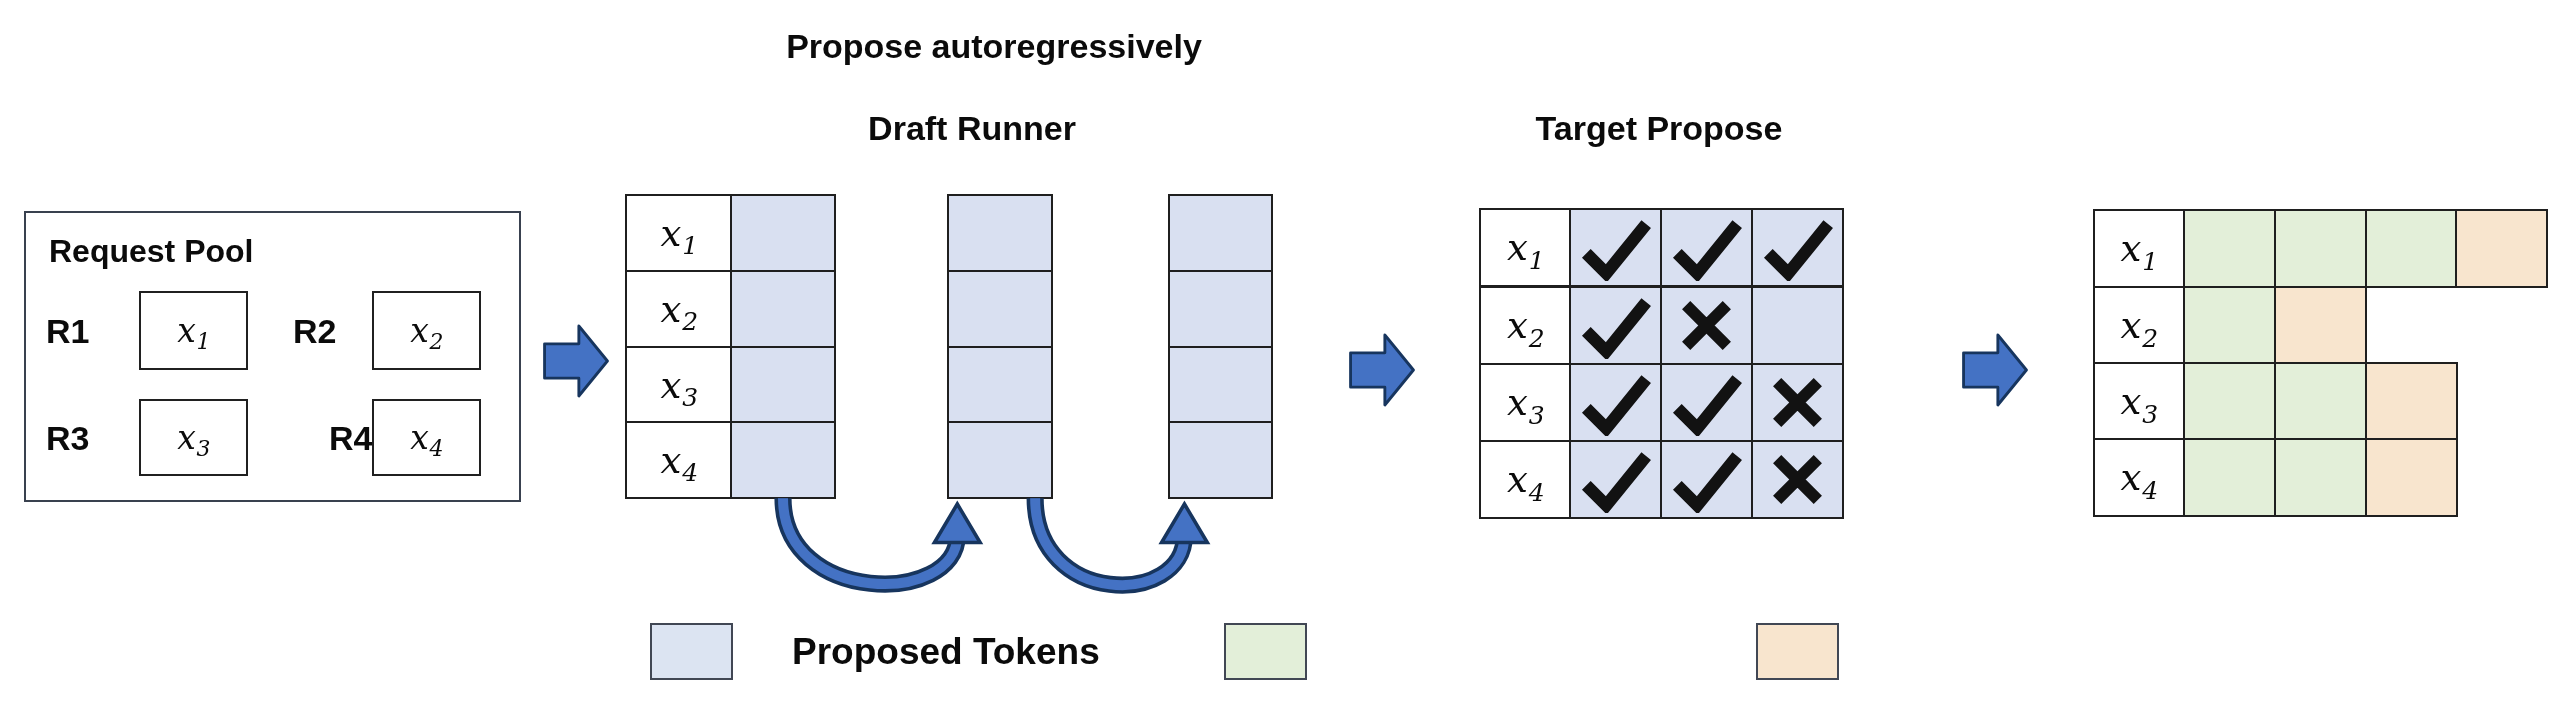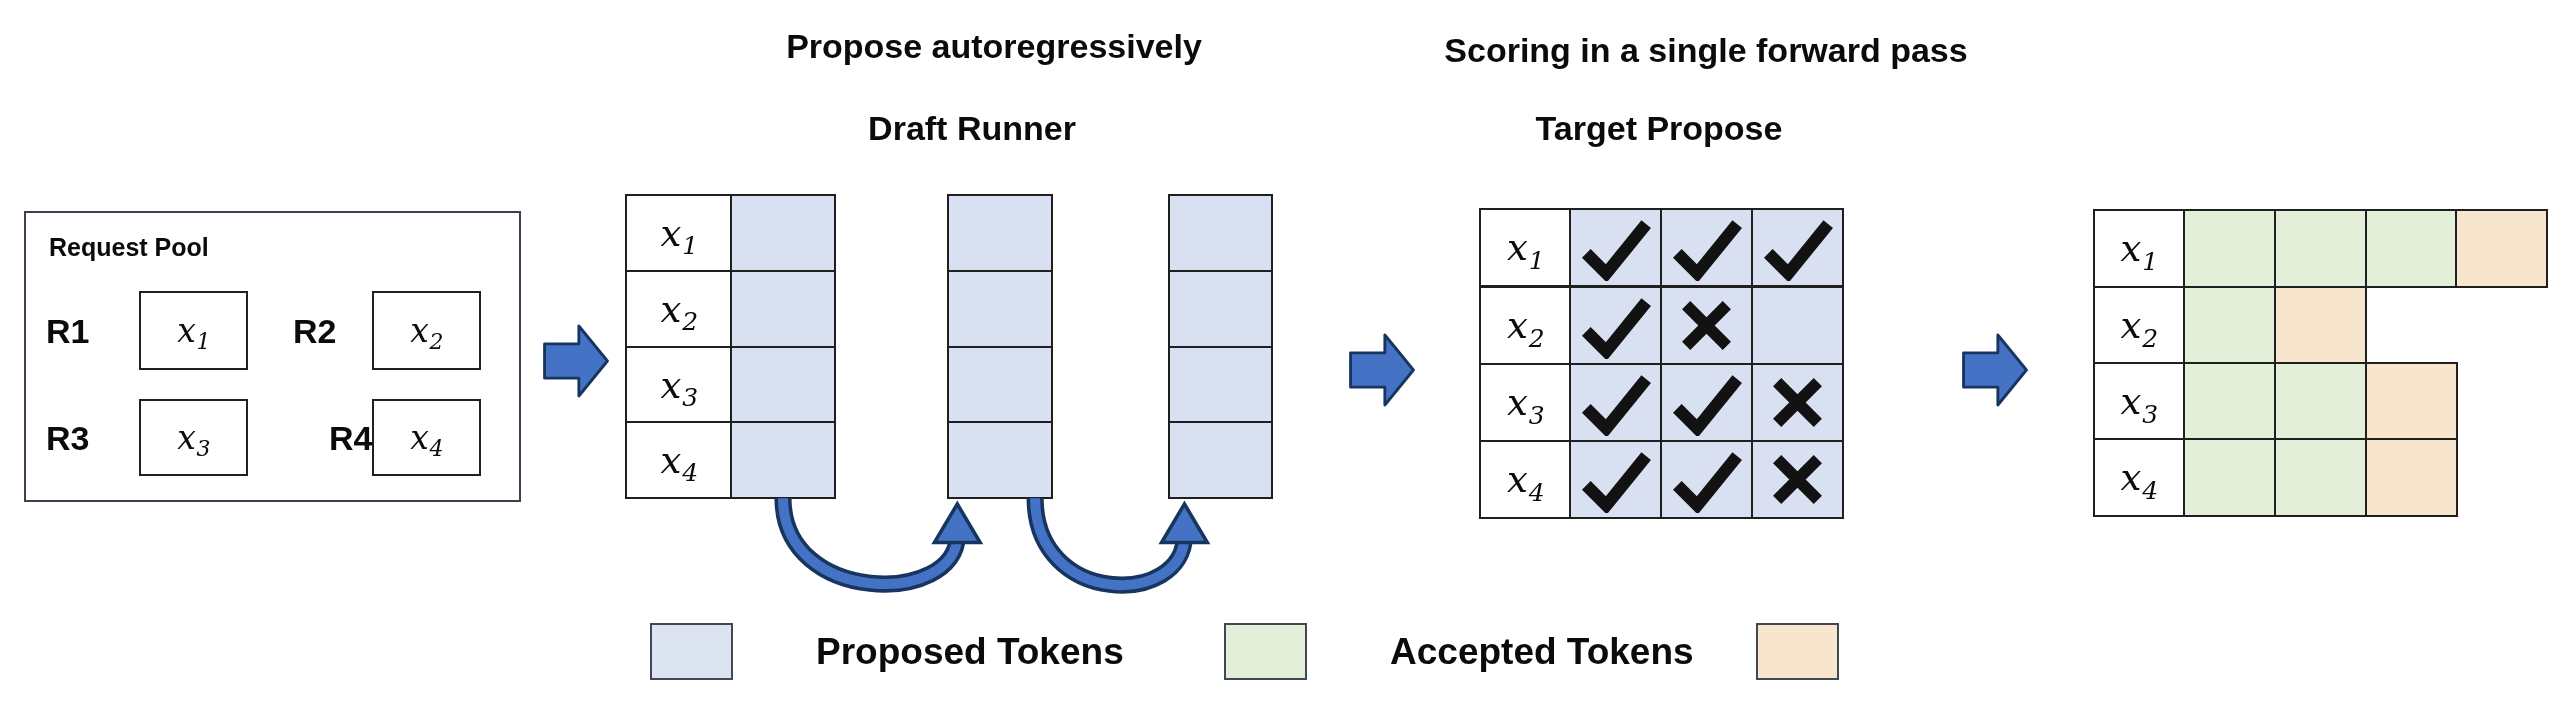--- a/index.html
+++ b/index.html
@@ -12,51 +12,50 @@
   #diagram{position:absolute;inset:0;}
   .heading{
     position:absolute;transform:translateX(-50%);
     font-size:34px;font-weight:600;white-space:nowrap;color:#0b0b0b;
   }
   
   .pool-box{
     position:absolute;left:24px;top:211px;width:497px;height:291px;
     box-sizing:border-box;border:2.9px solid #39414f;background:#ffffff;
   }
-  .pool-title{position:absolute;left:49px;top:233px;font-size:25px;font-weight:600;}
+  .pool-title{position:absolute;left:49px;top:233px;font-size:32px;font-weight:600;}
   .r-label{position:absolute;font-size:34px;font-weight:600;}
   .pool-token{
     position:absolute;box-sizing:border-box;border:2.1px solid #202020;background:#fff;
     display:flex;align-items:center;justify-content:center;
   }
   
   .tok i{font-family:"DejaVu Serif",serif;font-style:italic;font-weight:500;font-size:33px;}
   .tok sub{font-family:"DejaVu Serif",serif;font-style:italic;font-weight:500;font-size:22px;
     position:relative;top:7.1px;left:0.7px;vertical-align:baseline;line-height:0;}
   .tok-big i{font-size:37px;}
   .tok-big sub{font-size:25px;top:8.6px;}
   
   .cell{position:absolute;box-sizing:border-box;border:2.1px solid var(--cb,#1f1f1f);
         display:flex;align-items:center;justify-content:center;}
   .cell-label{background:#ffffff;}
   
-  .legend-item{position:absolute;top:623px;display:flex;align-items:center;gap:83px;}
+  .legend-item{position:absolute;top:623px;display:flex;align-items:center;gap:59px;}
   .swatch{display:inline-block;width:83px;height:57px;box-sizing:border-box;border:2.9px solid #414754;}
   .legend-label{font-size:37px;font-weight:600;white-space:nowrap;}
   svg{display:block;}
   .abs{position:absolute;}
 </style>
 </head>
 <body>
 
 <div id="diagram">
 
   <div class="heading" style="left:994px;top:27px;">Propose autoregressively</div>
   <div class="heading" style="left:972px;top:109px;">Draft Runner</div>
-  <div class="heading" style="left:1706px;top:31px;">Scoring in a single forward pass</div>
   <div class="heading" style="left:1659px;top:109px;">Target Propose</div>
 
   <div class="pool-box"></div>
   <div class="pool-title">Request Pool</div>
 
   <div class="r-label" style="left:46px;top:312px;">R1</div>
   <div class="pool-token" style="left:139px;top:291px;width:109px;height:79px;">
     <span class="tok"><i>x</i><sub>1</sub></span>
   </div>
   <div class="r-label" style="left:293px;top:312px;">R2</div>
@@ -221,20 +220,19 @@
         </svg>
       </div>
     </div>
 
   <div class="legend-item" style="left:650px;">
     <span class="swatch" style="background: rgb(220, 228, 242);"></span>
     <span class="legend-label">Proposed Tokens</span>
   </div>
   <div class="legend-item" style="left:1224px;">
     <span class="swatch" style="background: rgb(227, 239, 217);"></span>
-    <span class="legend-label">Accepted Tokens</span>
   </div>
   <div class="legend-item" style="left:1756px;">
     <span class="swatch" style="background: rgb(248, 229, 206);"></span>
   </div>
 
 </div>
 
 
 </body></html>

